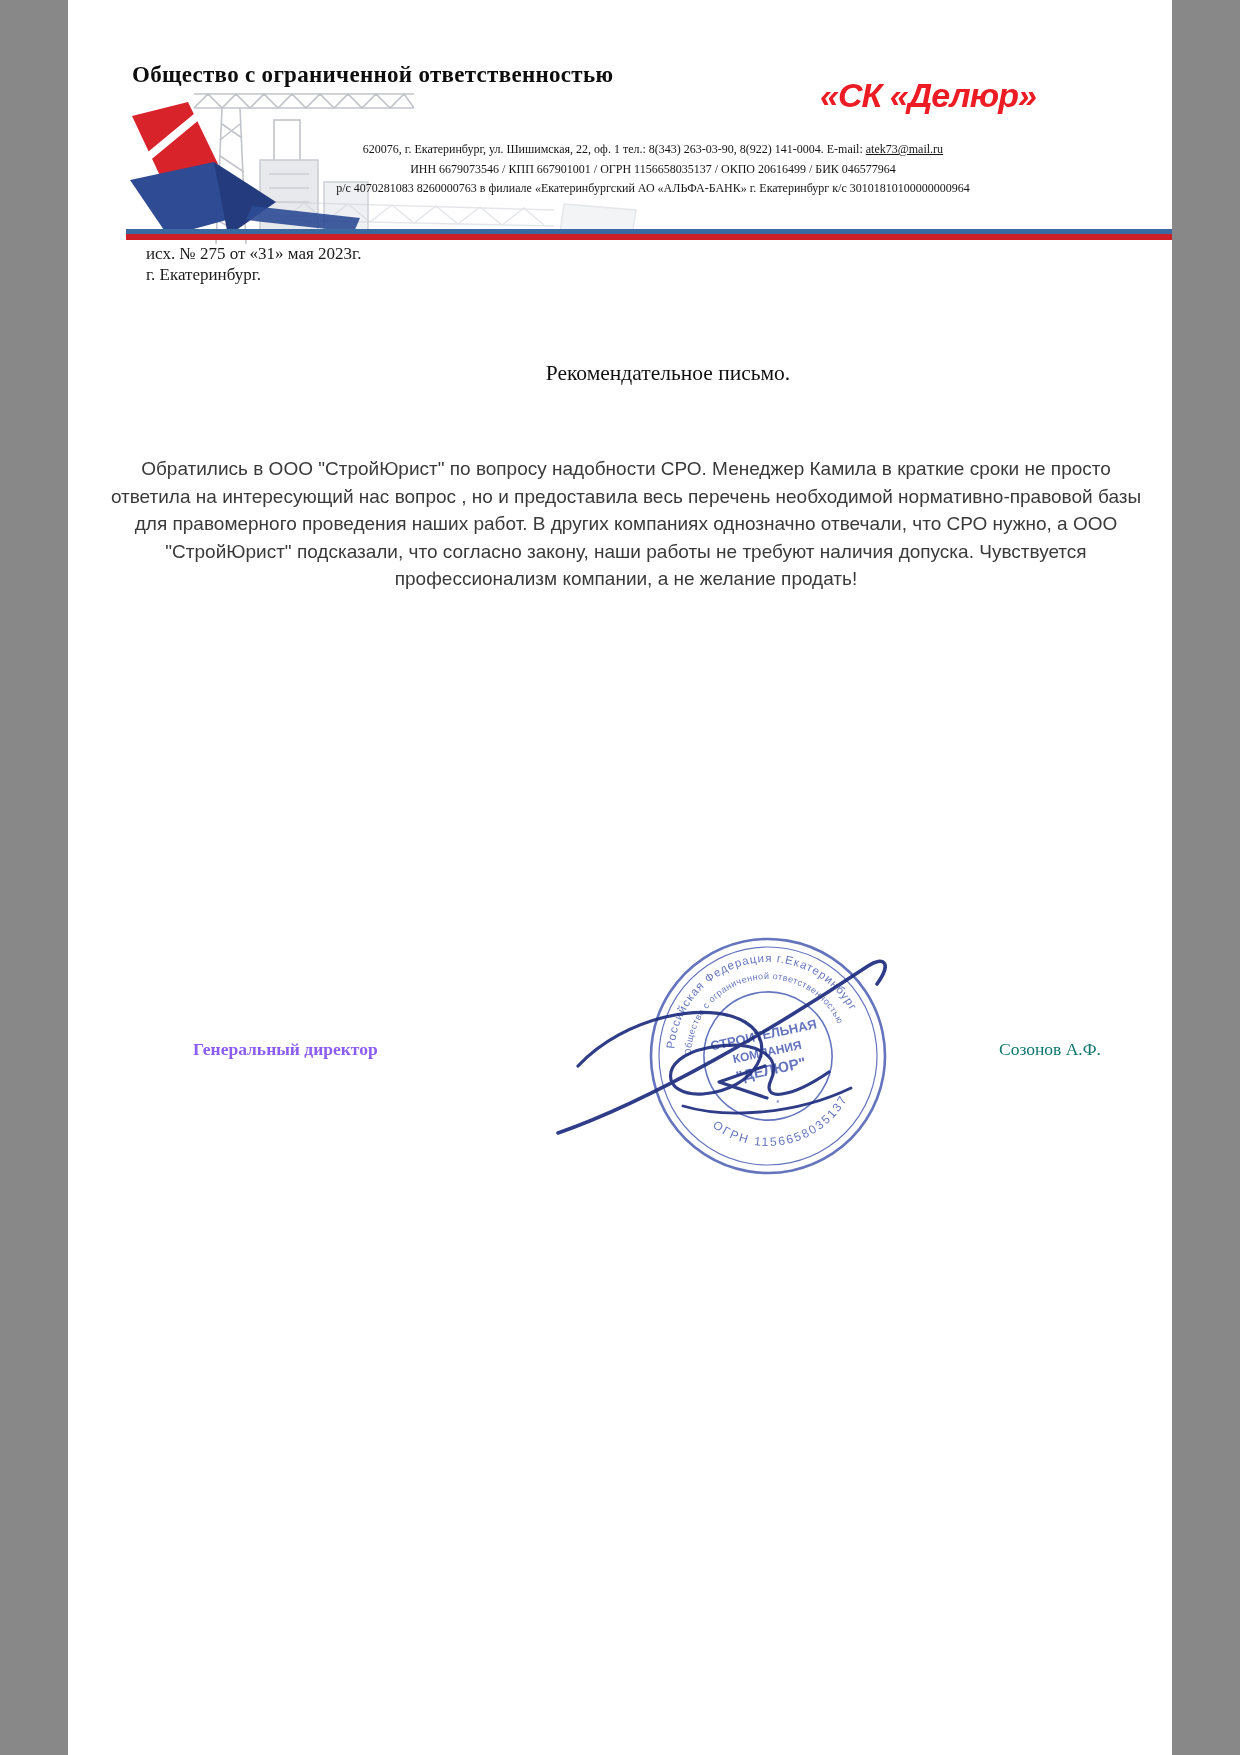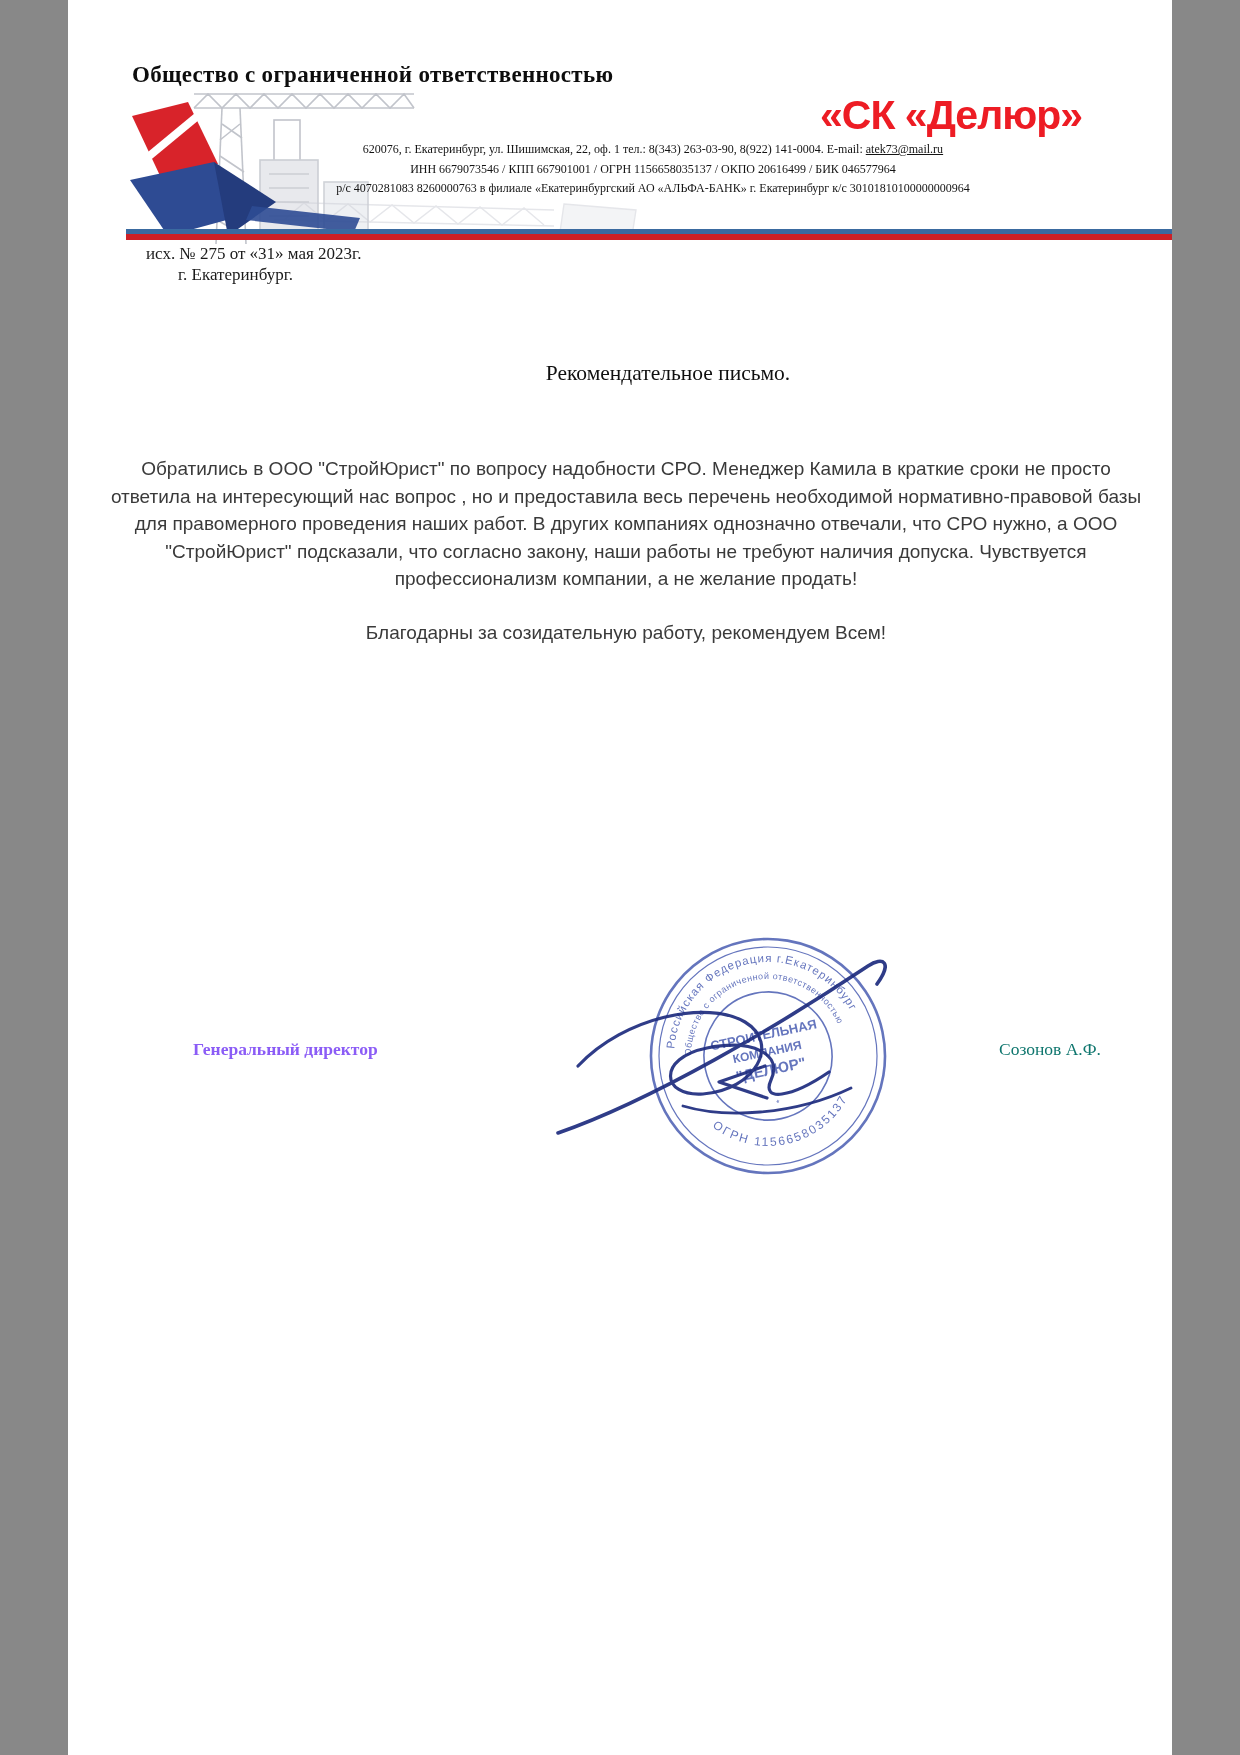--- a/index.html
+++ b/index.html
@@ -7,35 +7,35 @@
     position:relative; width:1104px; height:1755px; background:#ffffff;
     margin:0 auto; overflow:hidden;
     font-family:"Liberation Serif","DejaVu Serif",serif; color:#1a1a1a;
   }
   .abs{position:absolute;}
   .org-type{
     left:64px; top:62px; font-size:23px; font-weight:bold; color:#0d0d0d;
     letter-spacing:.3px; white-space:nowrap;
   }
   .company-name{
-    left:752px; top:92px; font-family:"Liberation Sans","DejaVu Sans",sans-serif;
-    font-weight:bold; font-size:41px; color:#ed1c24;
+    left:752px; top:76px; font-family:"Liberation Sans","DejaVu Sans",sans-serif;
+    font-weight:bold; font-style:italic; font-size:34px; color:#ed1c24;
     white-space:nowrap; letter-spacing:-1px;
   }
   .logo{ left:56px; top:84px; z-index:1; }
   .contact{
     left:145px; top:140px; width:880px; text-align:center; z-index:2;
     font-size:12px; line-height:19.5px; color:#141414; white-space:nowrap;
   }
   .contact .email{ text-decoration:underline; color:#141414; cursor:pointer; }
   .rule{ left:58px; width:1128px; z-index:3; }
   .rule-blue{ top:229px; height:5px; background:#3a6aa0; }
   .rule-red{ top:234px; height:6px; background:#cd2026; }
   .ref-line{ left:78px; top:244px; font-size:17px; }
-  .city-line{ left:78px; top:265px; font-size:17px;margin-left:32px; }
+  .city-line{ left:78px; top:265px; font-size:17px; }
   .letter-title{ left:0; top:361px; width:1200px; text-align:center; font-size:21.5px; color:#101010;}
   .letter-body{
     left:38px; top:455px; width:1040px; text-align:center;
     font-family:"Liberation Sans","DejaVu Sans",sans-serif;
     font-size:19px; line-height:27.5px; color:#3a3a3a;
   }
   .letter-body p{ margin:0; }
   .letter-body p + p{ margin-top:26px; }
   .sig-title{ left:125px; top:1039px; font-size:17.5px; font-weight:bold; color:#8b5cf6; white-space:nowrap;}
   .sig-name{ left:925px; top:1039px; font-size:17.5px; color:#0f766e; white-space:nowrap;margin-left:6px;}
@@ -97,21 +97,20 @@
   <div class="abs rule rule-blue"></div>
   <div class="abs rule rule-red"></div>
 
   <div class="abs ref-line">исх. № 275 от «31» мая 2023г.</div>
   <div class="abs city-line">г. Екатеринбург.</div>
 
   <div class="abs letter-title">Рекомендательное письмо.</div>
 
   <div class="abs letter-body">
     <p>Обратились в ООО "СтройЮрист" по вопросу надобности СРО. Менеджер Камила в краткие сроки не просто ответила на интересующий нас вопрос , но и предоставила весь перечень необходимой нормативно-правовой базы для правомерного проведения наших работ. В других компаниях однозначно отвечали, что СРО нужно, а ООО "СтройЮрист" подсказали, что согласно закону, наши работы не требуют наличия допуска. Чувствуется профессионализм компании, а не желание продать!</p>
-    <p>Благодарны за созидательную работу, рекомендуем Всем!</p>
   </div>
 
   <div class="abs sig-title">Генеральный директор</div>
   <div class="abs sig-name">Созонов А.Ф.</div>
 
   <svg class="abs stamp" width="254" height="254" viewBox="0 0 254 254" aria-hidden="true">
     <g transform="rotate(-12 127 127)" opacity="0.85">
       <circle cx="127" cy="127" r="117" fill="none" stroke="#4a5db2" stroke-width="2.6"></circle>
       <circle cx="127" cy="127" r="109" fill="none" stroke="#4a5db2" stroke-width="1.2"></circle>
       <circle cx="127" cy="127" r="64" fill="none" stroke="#4a5db2" stroke-width="1.6"></circle>

